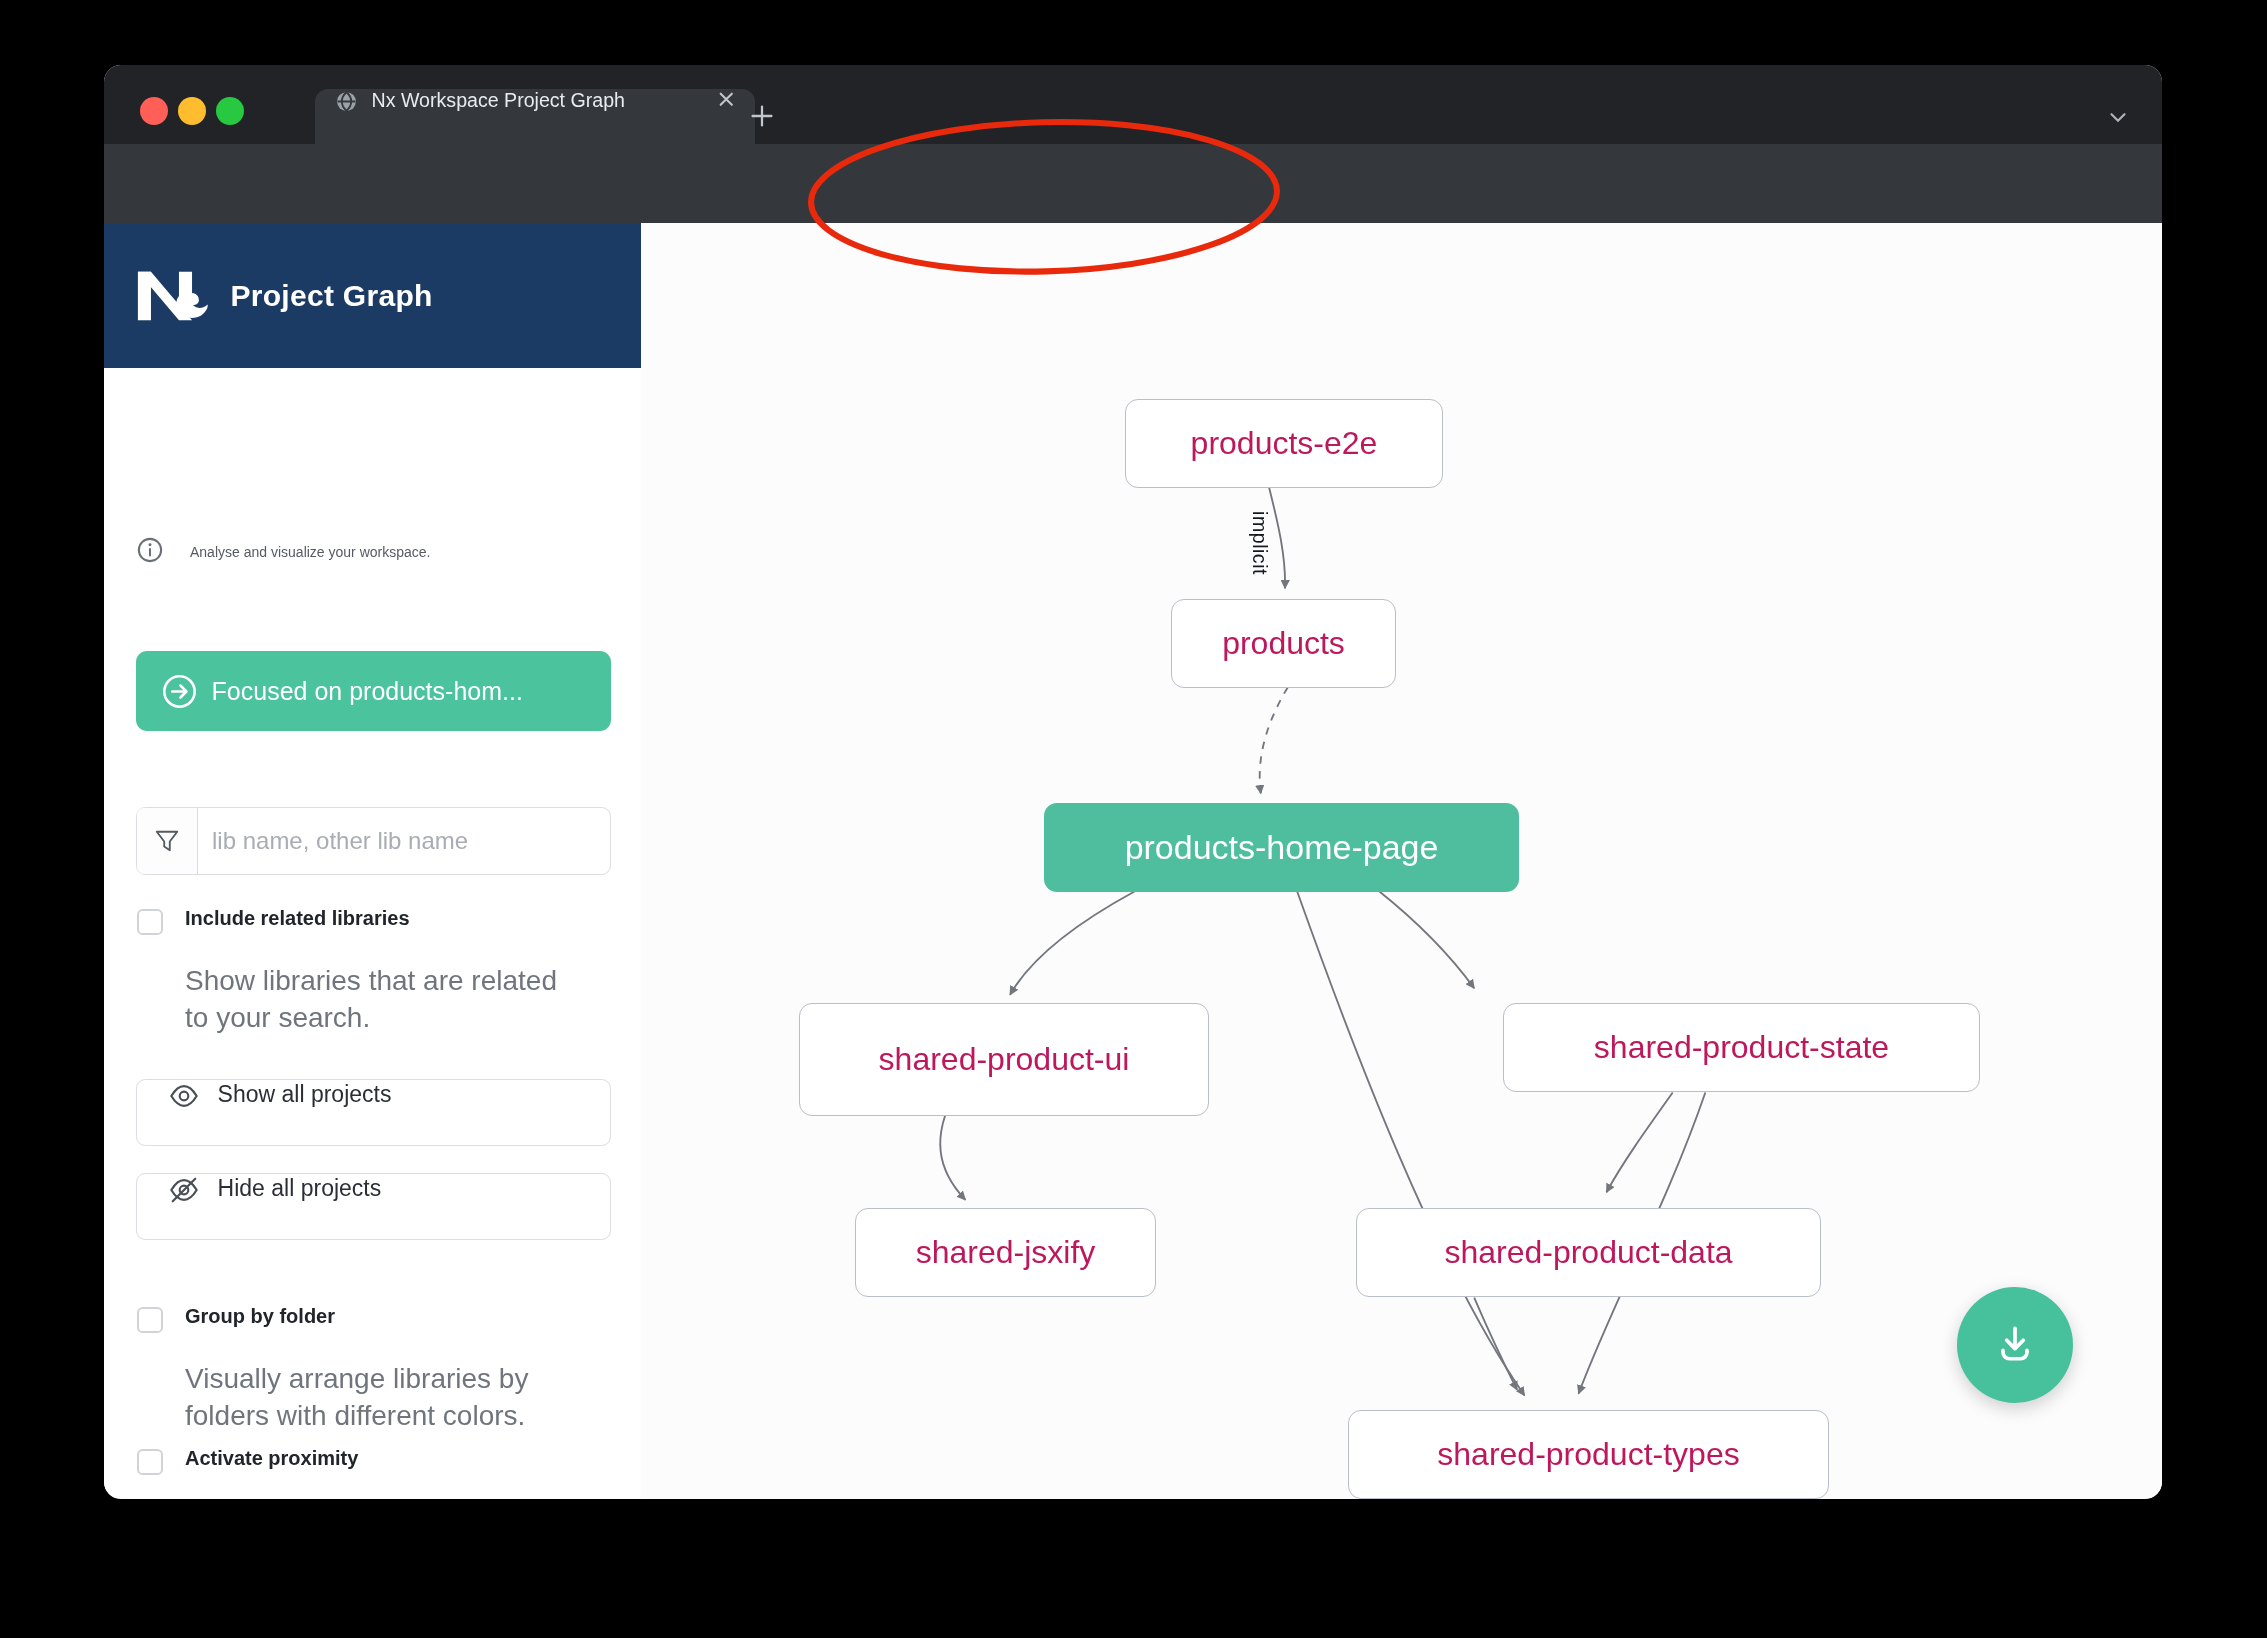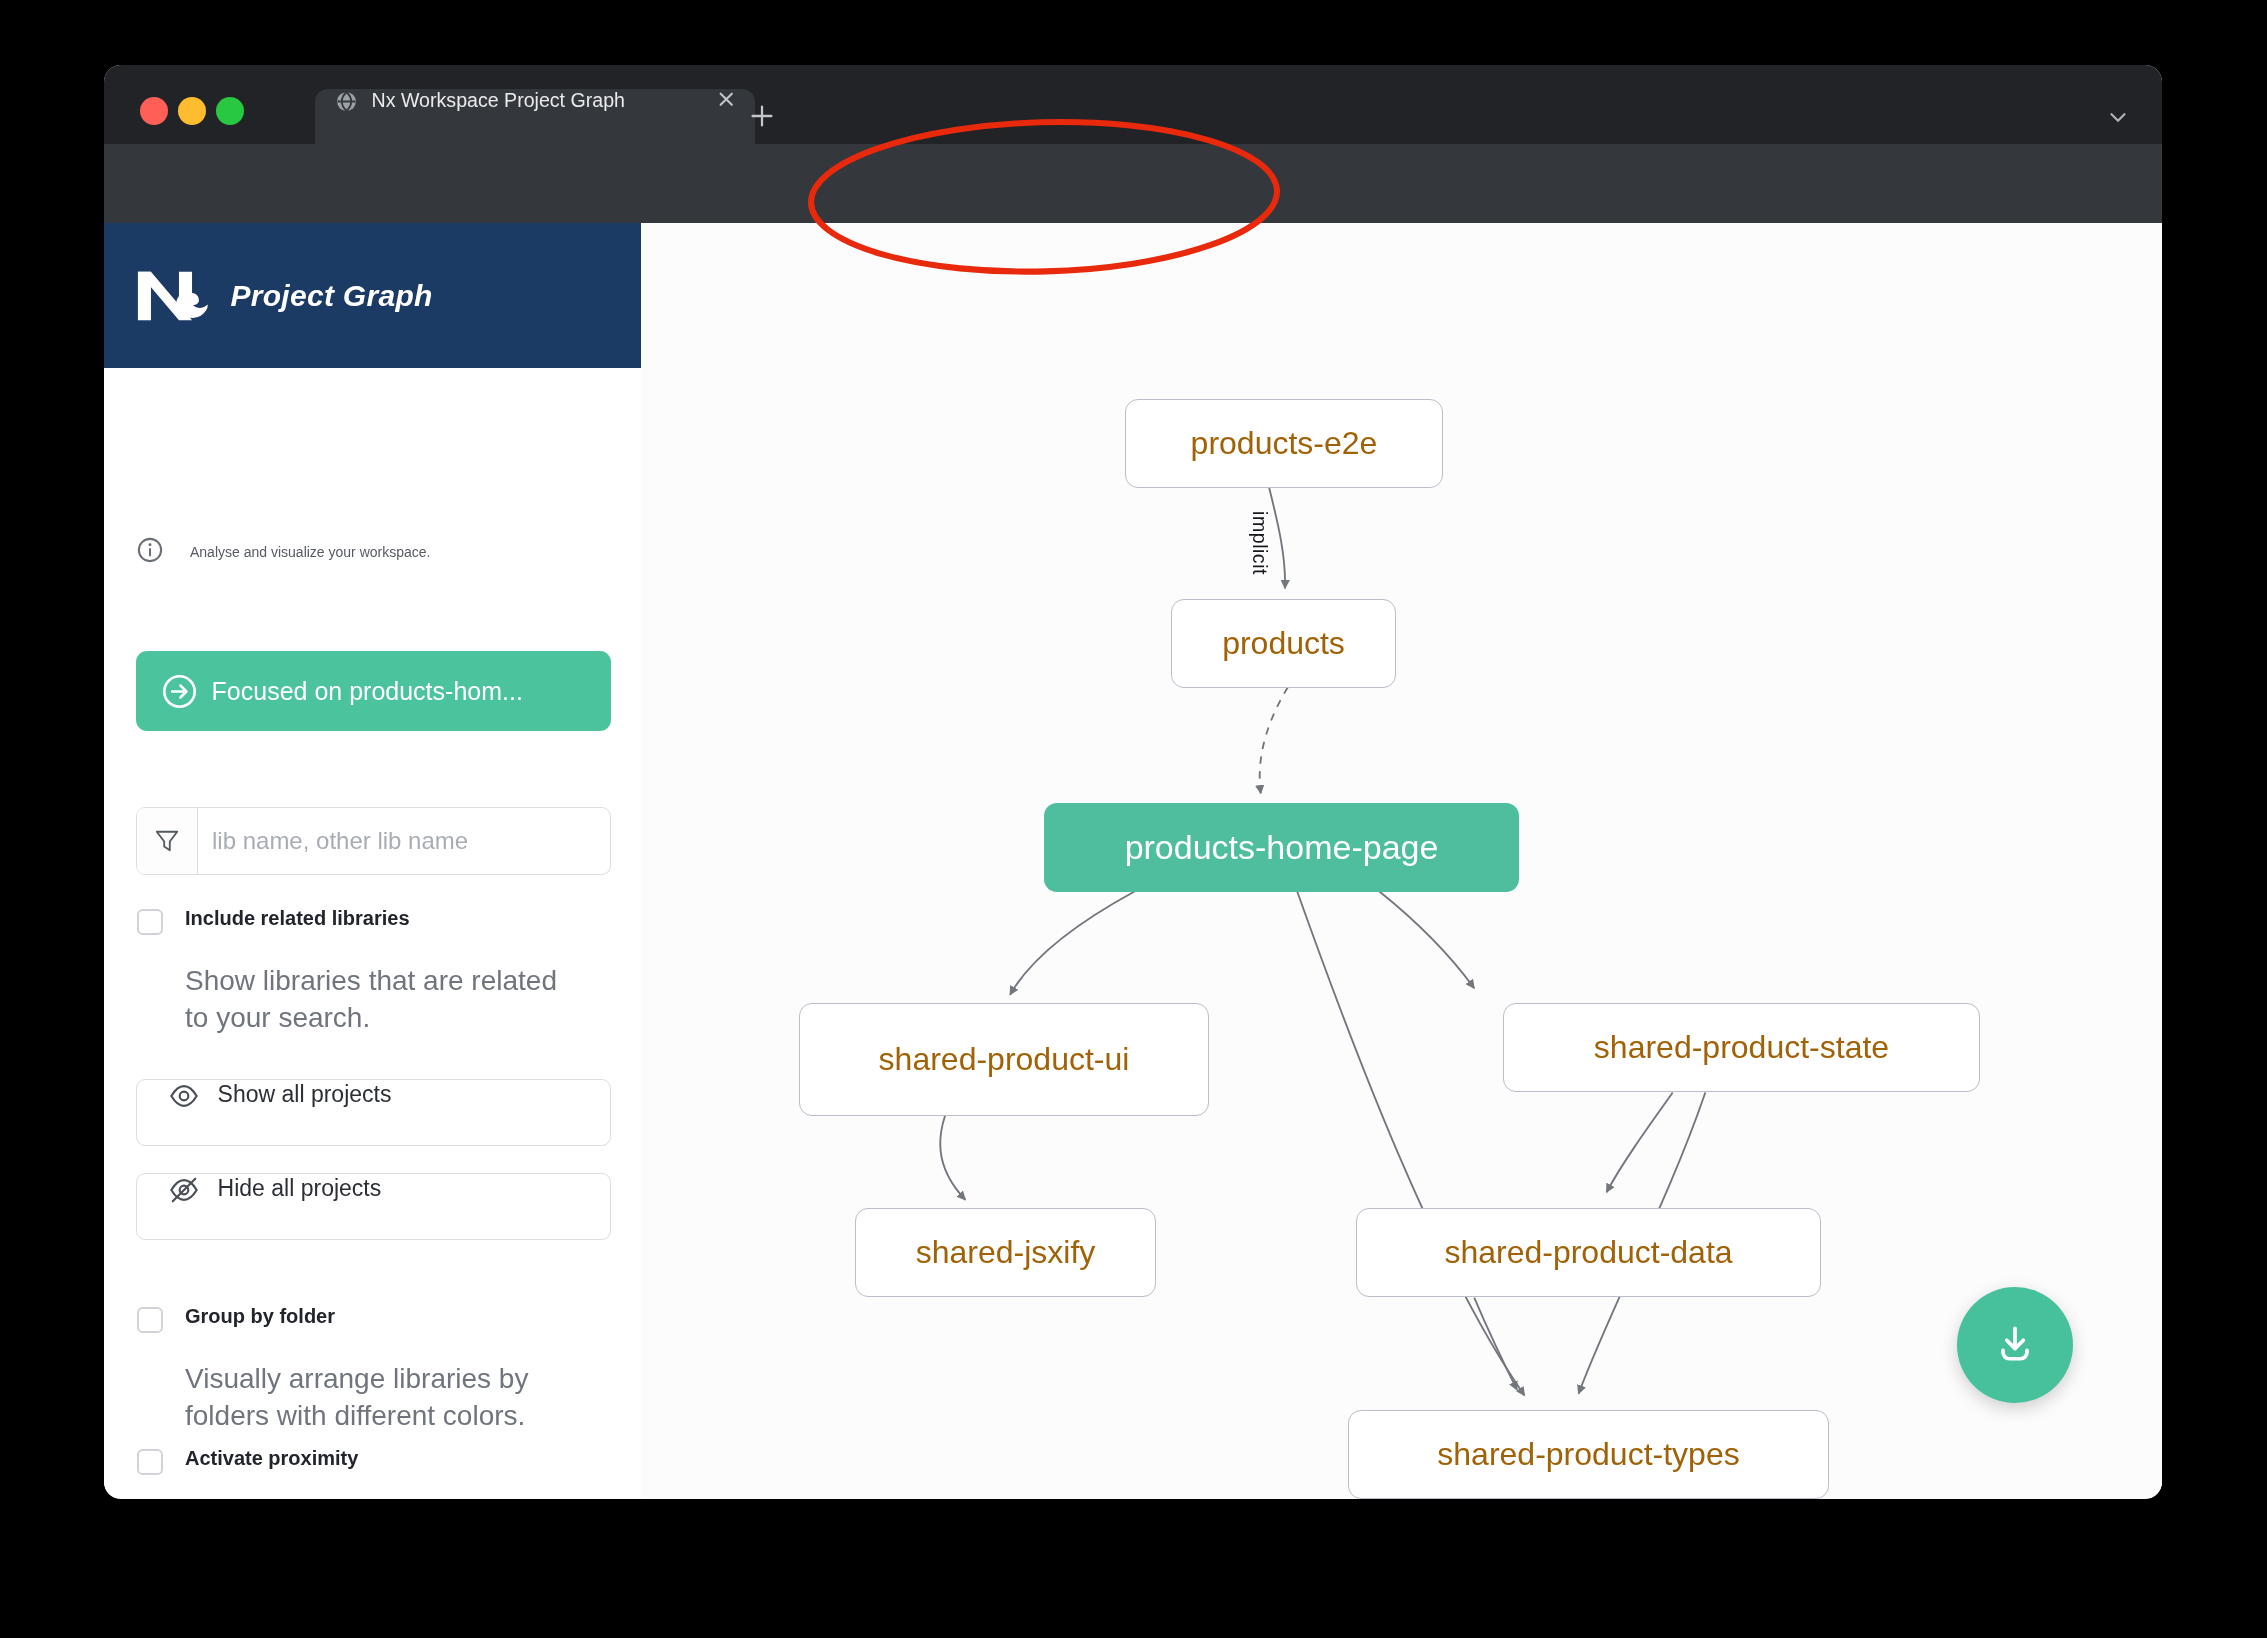--- a/index.html
+++ b/index.html
@@ -36,21 +36,21 @@
   .avatar{margin-left:9.3px;width:35px;height:35px;border-radius:50%;background:#9aa0a6;
           position:relative;overflow:hidden;}
   .avatar:before{content:"";position:absolute;left:10.3px;top:5.6px;width:15px;height:15px;border-radius:50%;background:#33363b;}
   .avatar:after{content:"";position:absolute;left:3.7px;top:22.4px;width:28px;height:20.5px;border-radius:50%;background:#33363b;}
   .guest-label{margin-left:12px;font-size:22.4px;color:#e8eaec;}
   .kebab{position:absolute;left:2006px;top:98px;color:#d2d5d9;display:flex;}
   
   .sidebar{position:absolute;left:0;top:158px;width:537px;height:1275px;background:#ffffff;
            border-right:0.9px solid #e7e9eb;}
   .side-header{position:absolute;left:0;top:0;width:593px;height:145px;background:#1b3a64;
-               display:flex;align-items:center;font-style:italic;}
+               display:flex;align-items:center;}
   .nx-logo{margin-left:31px;display:flex;}
   .side-title{margin-left:22.4px;color:#ffffff;font-size:30px;font-weight:700;letter-spacing:0.3px;}
   .tagline{position:absolute;left:33px;top:314px;display:flex;align-items:center;color:#5b6068;}
   .tagline-text{margin-left:27px;font-size:14px;color:#565b63;}
   .focus-btn{position:absolute;left:32px;top:428px;width:475px;height:80px;border-radius:11.2px;
              background:#4bc39c;display:flex;align-items:center;color:#fff;border:none;}
   .focus-btn-label{margin-left:15px;font-size:25px;font-weight:500;white-space:nowrap;}
   .focus-icon{margin-left:19.6px;display:flex;}
   .filterbox{position:absolute;left:32px;top:584px;width:475px;height:68px;border:1.9px solid #dadde1;
              border-radius:9.3px;background:#fff;display:flex;align-items:center;box-sizing:border-box;}
@@ -66,21 +66,21 @@
   .opt-desc{position:absolute;left:48px;top:53px;width:382px;font-size:28px;line-height:37px;color:#70757d;}
   .sidebtn{position:absolute;left:32px;width:475px;height:67px;border:1.9px solid #dadde1;border-radius:9.3px;
            background:#fff;display:flex;box-sizing:border-box;color:#4a4f57;}
   .sidebtn-label{margin-left:18.6px;font-size:23px;font-weight:500;color:#2b2f35;}
   .sidebtn .icon{margin-left:26px;display:flex;}
   
   .graph{position:absolute;left:537px;top:158px;width:1521px;height:1275px;background:#fcfcfd;}
   .edges-svg{position:absolute;left:0;top:0;pointer-events:none;}
   .node{position:absolute;display:flex;align-items:center;justify-content:center;
         background:#ffffff;border:1.9px solid #b9bec8;border-radius:13px;
-        font-size:32px;color:#a16207;white-space:nowrap;box-sizing:border-box;}
+        font-size:32px;color:#be185d;white-space:nowrap;box-sizing:border-box;}
   .node.focused{background:#4ebe9e;border:none;color:#ffffff;font-size:34px;}
   .edge-label{position:absolute;transform:translate(-50%,-50%) rotate(90deg);
               font-size:19.6px;color:#15181c;background:rgba(252,252,253,.85);padding:0.9px 3.7px;letter-spacing:0.5px;}
   .download-fab{position:absolute;left:1853px;top:1222px;width:116px;height:116px;border-radius:50%;
                 background:#47c19b;display:flex;align-items:center;justify-content:center;border:none;
                 box-shadow:0 5.6px 17px rgba(0,0,0,.18);color:#fff;}
   
   .annotation-svg{position:absolute;left:0;top:0;pointer-events:none;z-index:50;}
 </style>
 </head>

